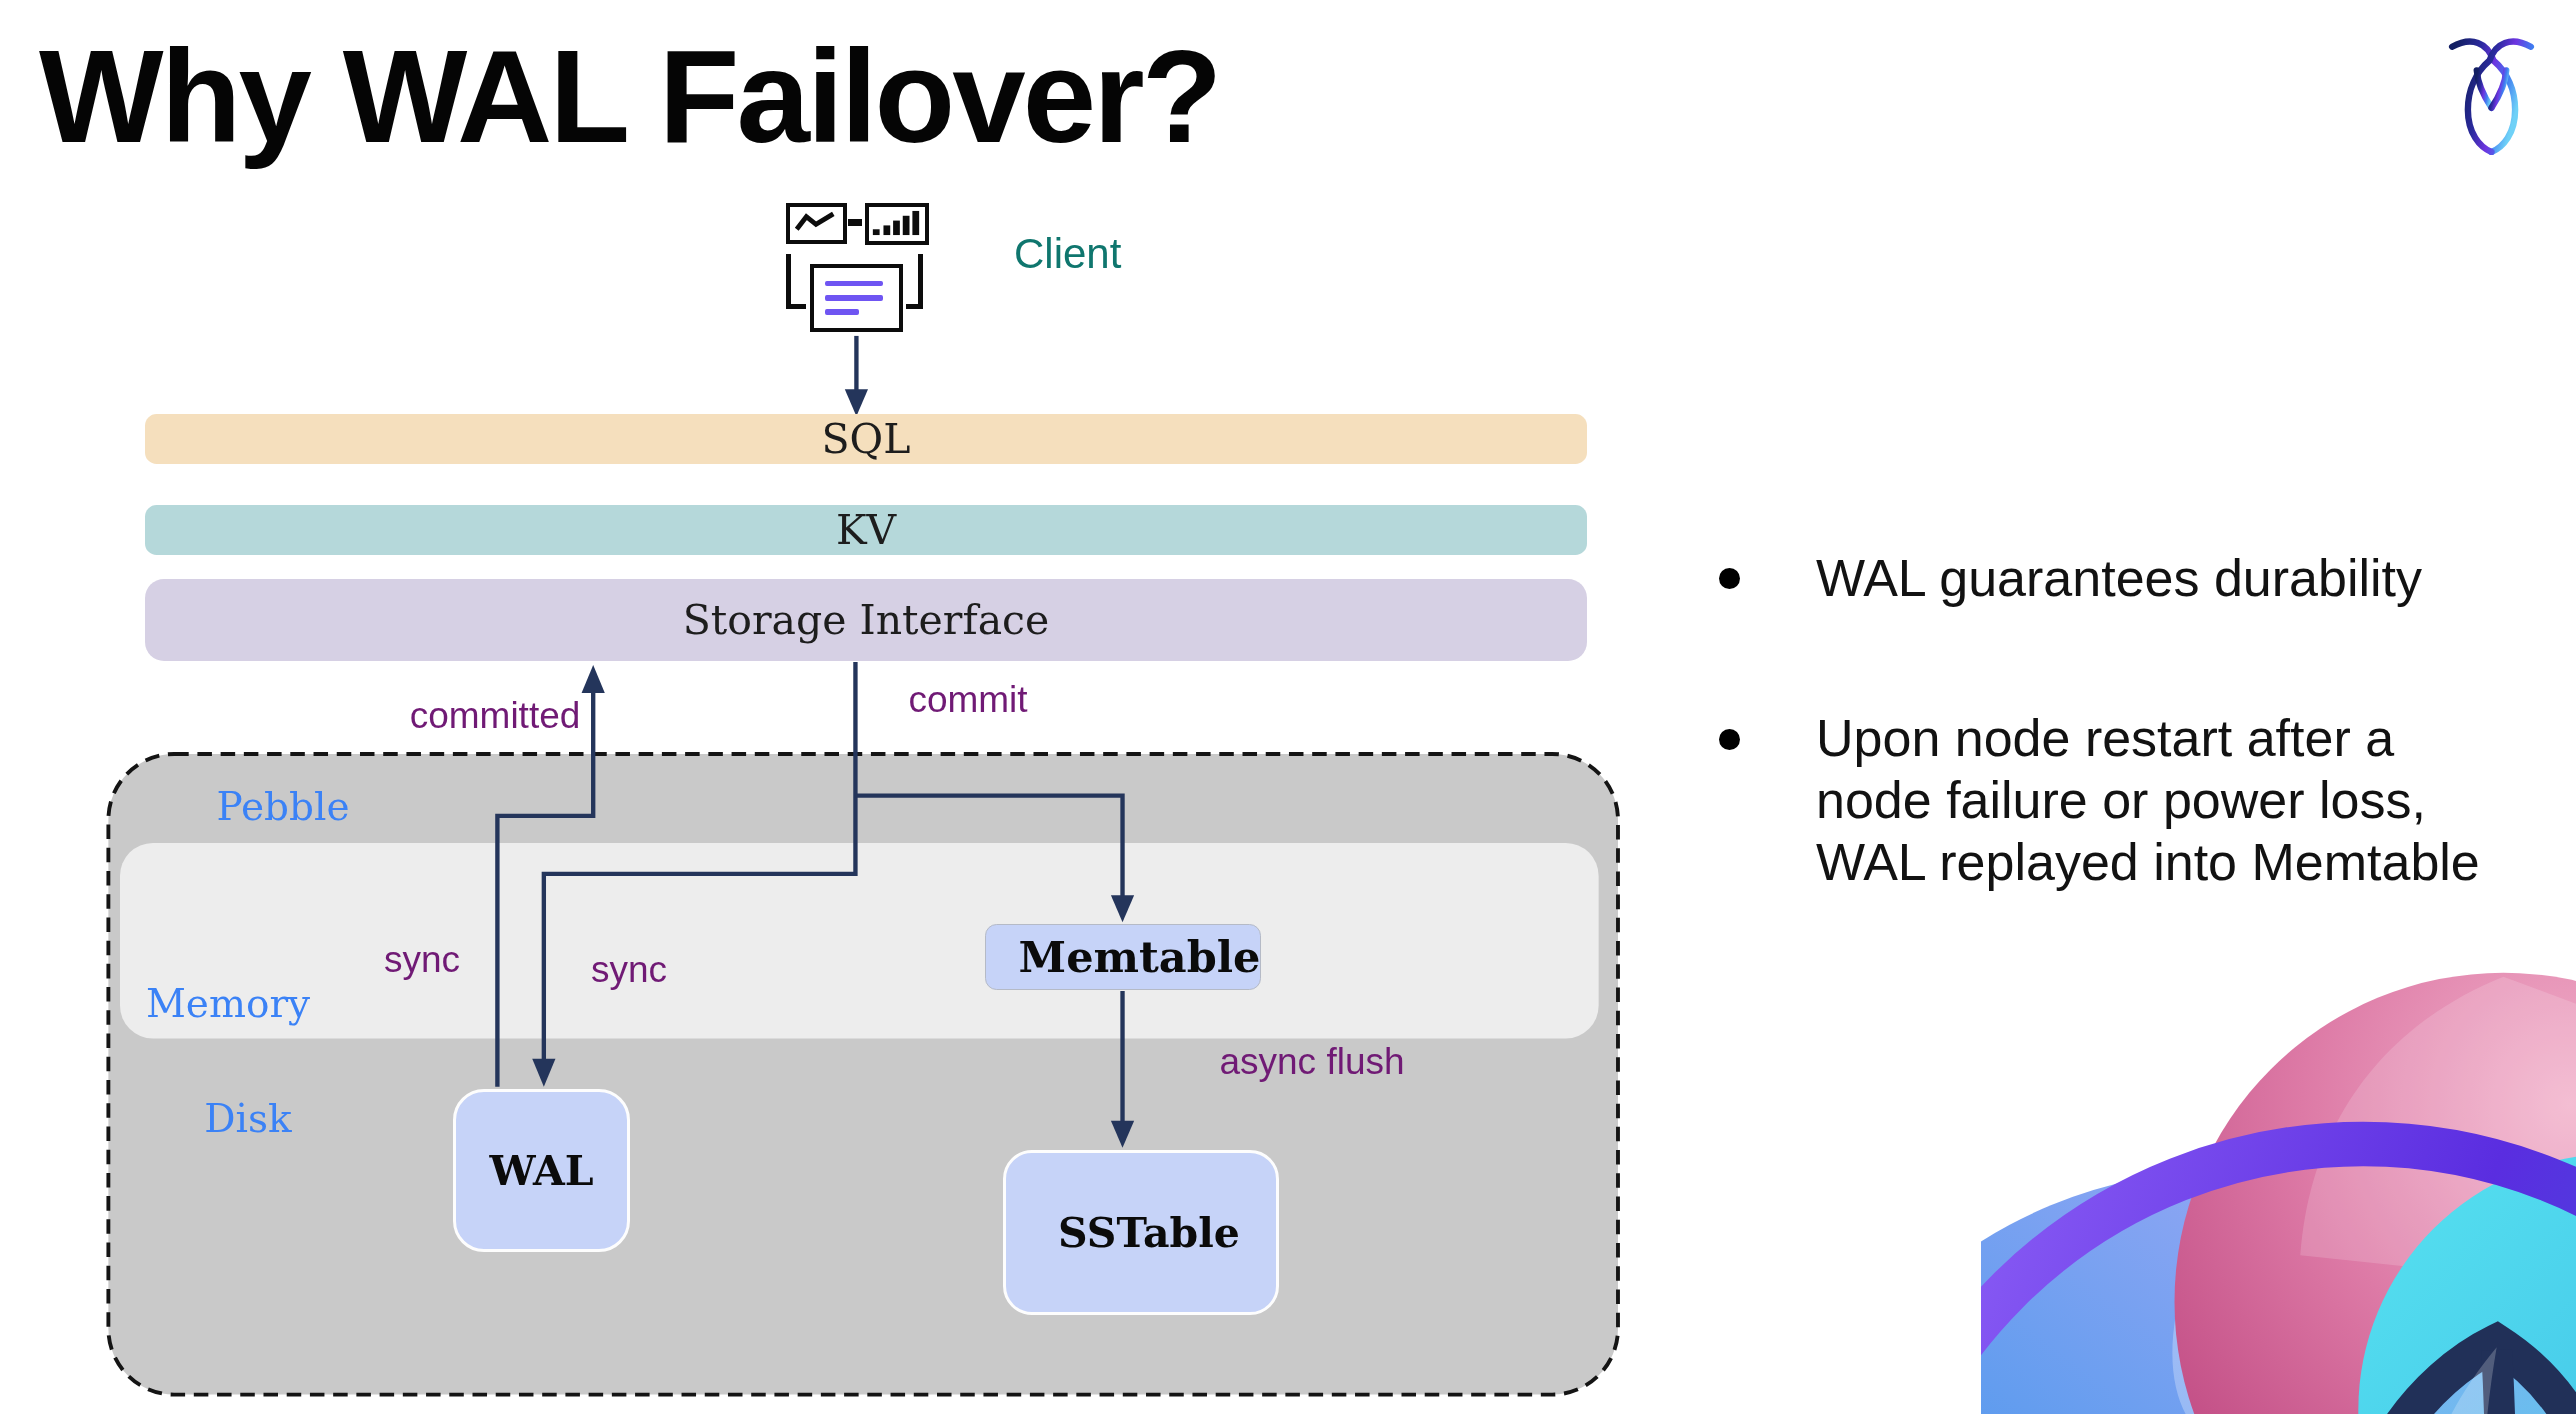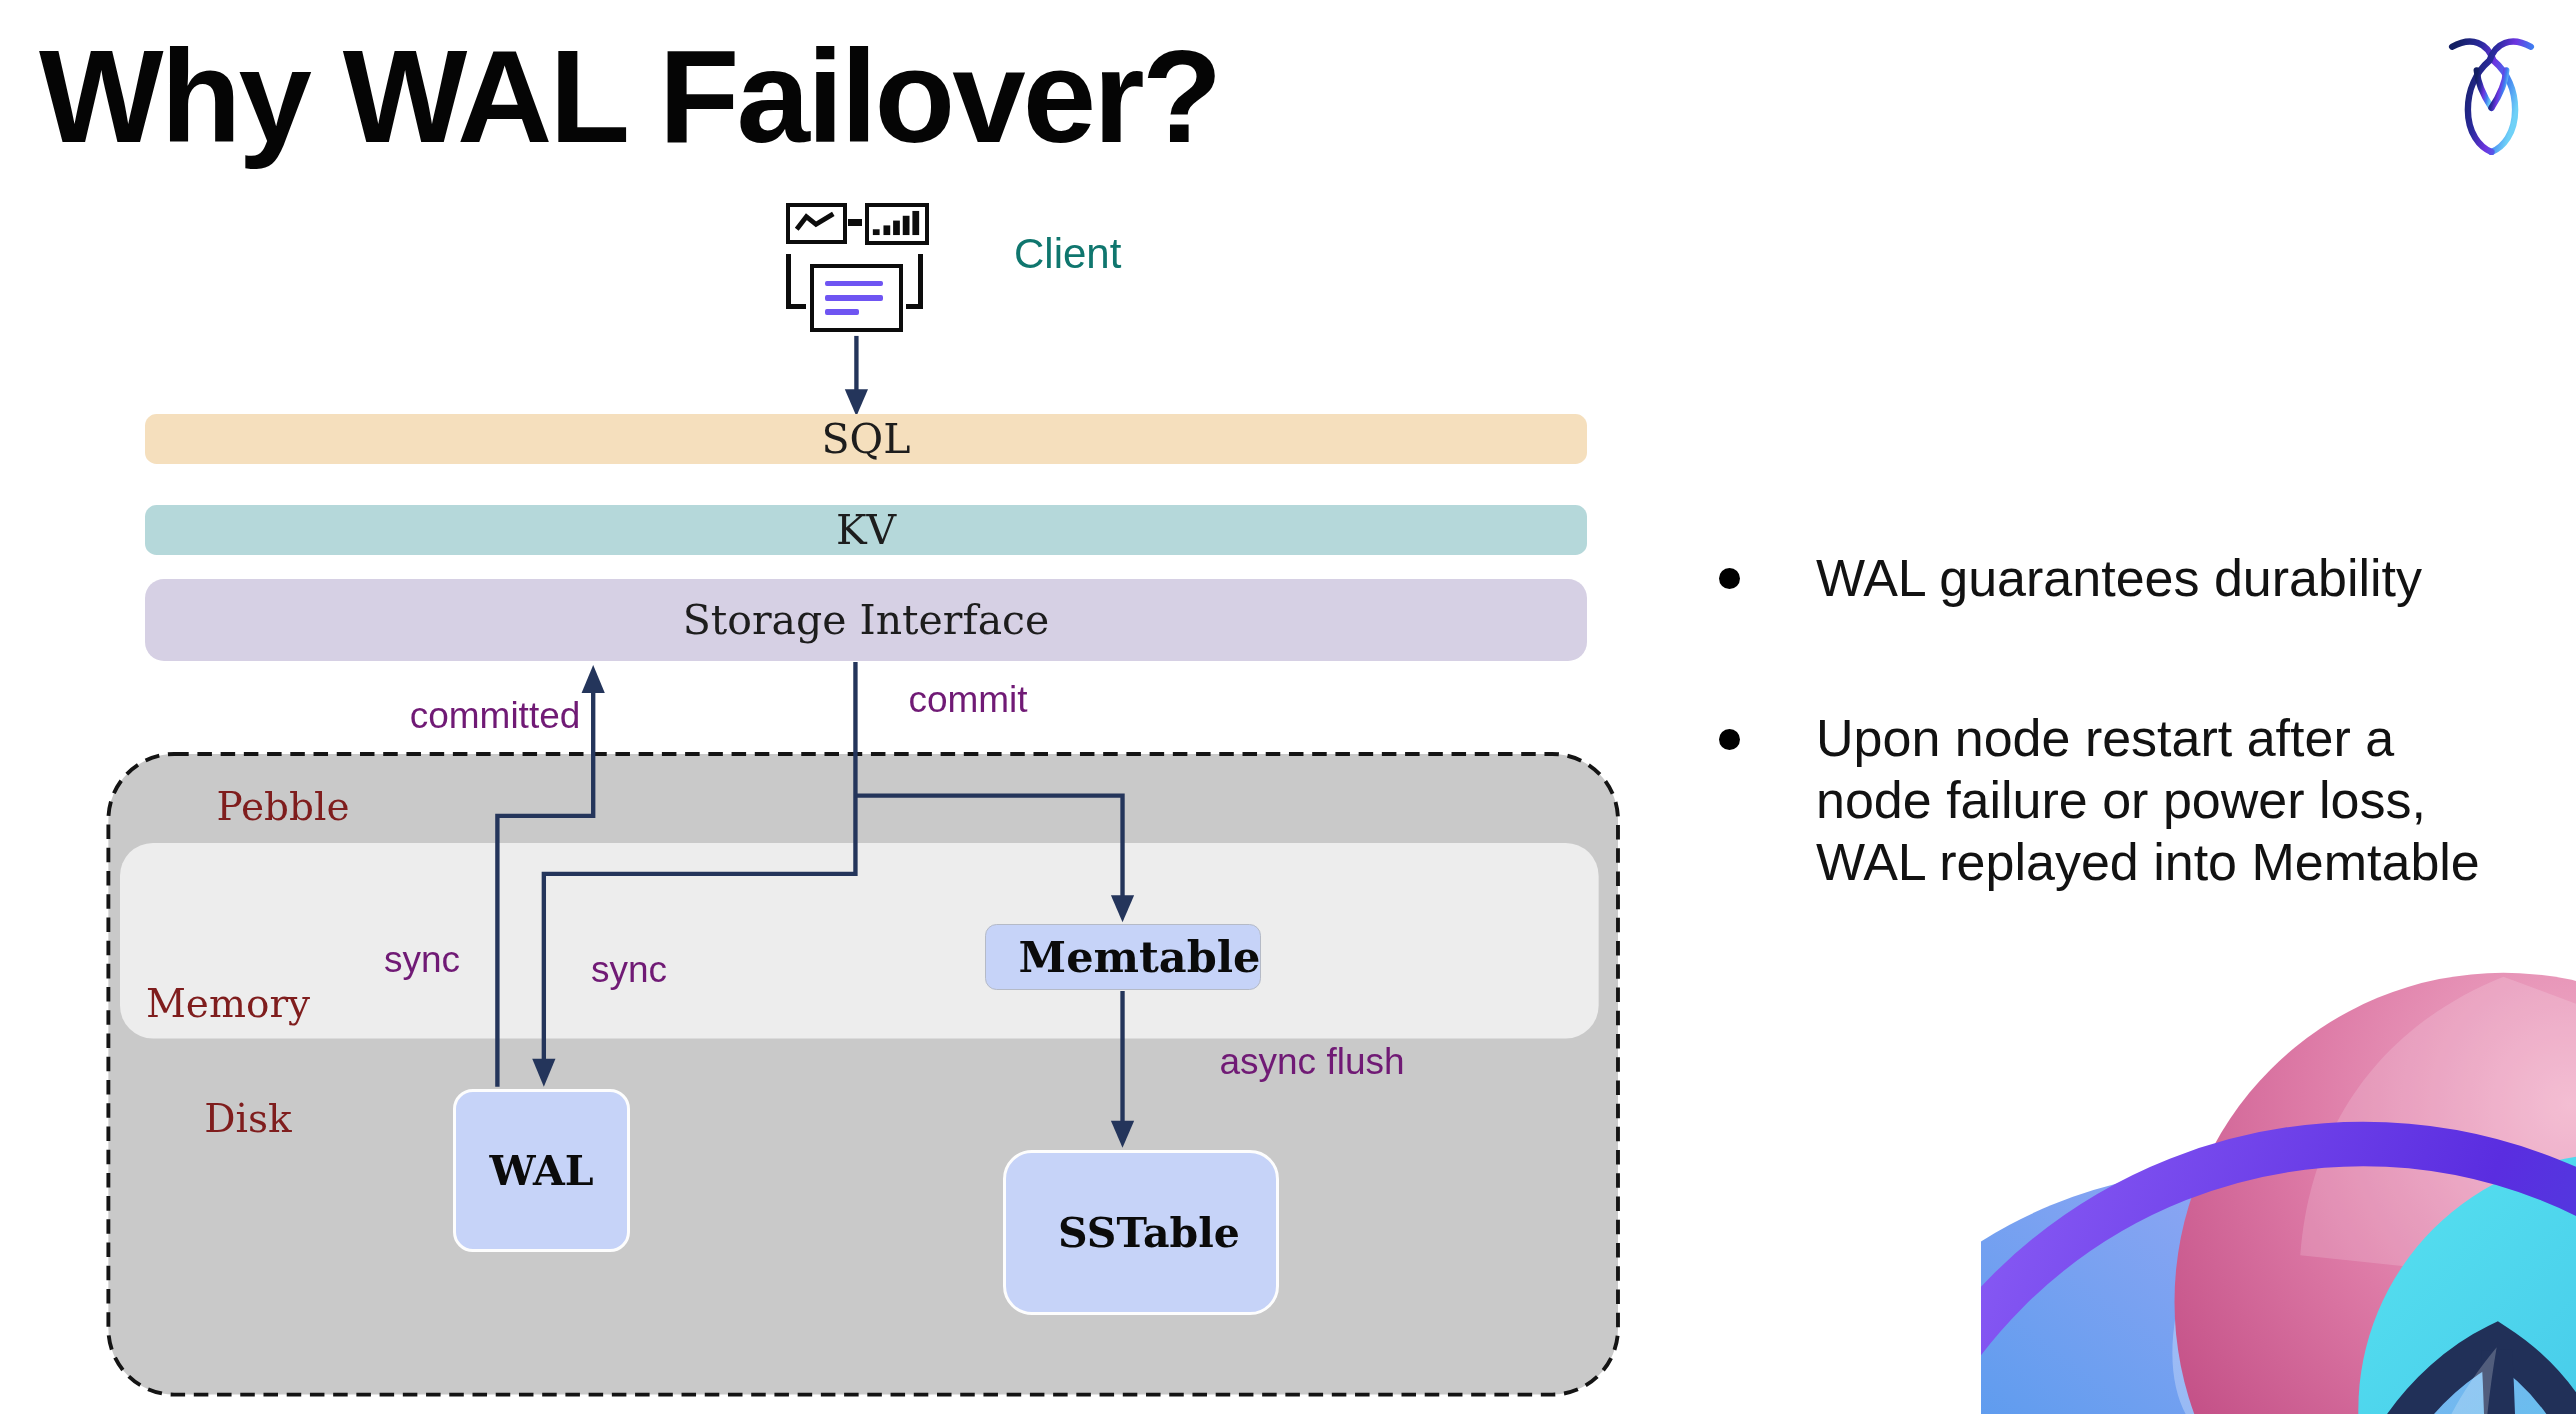--- a/index.html
+++ b/index.html
@@ -21,30 +21,30 @@
   .layer-bar{left:145px;width:1442px;display:flex;align-items:center;justify-content:center;
              font-family:"DejaVu Serif",serif;font-size:41px;color:#1d1d1d;}
   #bar-sql{top:414px;height:50px;background:var(--sql-layer);border-radius:11.6px;}
   #bar-kv{top:505px;height:50px;background:var(--kv-layer);border-radius:11.6px;}
   #bar-storage{top:579px;height:82px;background:var(--storage-layer);border-radius:19px;}
 
   
   #diagram-svg{left:0;top:0;width:2576px;height:1415px;pointer-events:none;}
 
   
-  .serif-label{font-family:"DejaVu Serif",serif;font-size:39px;color:#7f1d1d;
+  .serif-label{font-family:"DejaVu Serif",serif;font-size:39px;color:#3b82f6;
                transform:translate(-50%,-50%);white-space:nowrap;}
   .edge-label{font-family:"Liberation Sans",sans-serif;font-size:37px;color:#701a75;
               transform:translate(-50%,-50%);white-space:nowrap;}
 
   
   .blue-box{background:var(--box-fill);display:flex;align-items:center;justify-content:center;
             font-family:"DejaVu Serif",serif;font-weight:700;color:#0b0b0b;}
   #wal-box{left:453px;top:1089px;width:177px;height:163px;border:3.9px solid #fdfdfd;
-           border-radius:20px;font-size:41px;}
+           border-radius:31px;font-size:41px;}
   #memtable-box{left:985px;top:924px;width:276px;height:66px;border:1.9px solid #b5bac6;
            border-radius:11.6px;font-size:43px;padding-left:33px;}
   #sstable-box{left:1003px;top:1150px;width:276px;height:165px;border:3.9px solid #fdfdfd;
            border-radius:29px;font-size:41px;padding-left:16px;}
 
   
   .mon{border:4.8px solid #0c0c0c;background:#fff;}
   #client-mon-left{left:786px;top:203px;width:61px;height:41px;}
   #client-mon-right{left:865px;top:203px;width:64px;height:42px;}
   #client-link-dash{left:848px;top:219px;width:13.5px;height:6.8px;background:#0c0c0c;}

